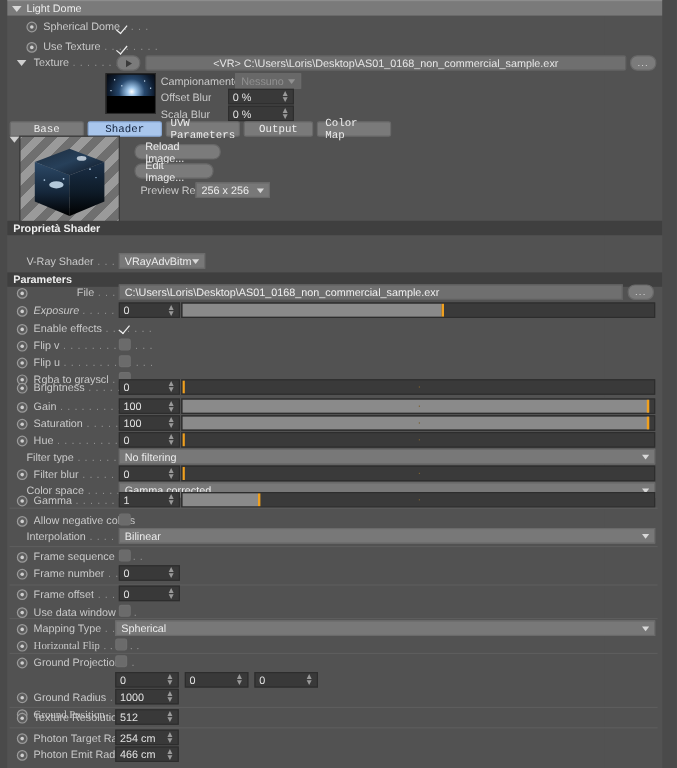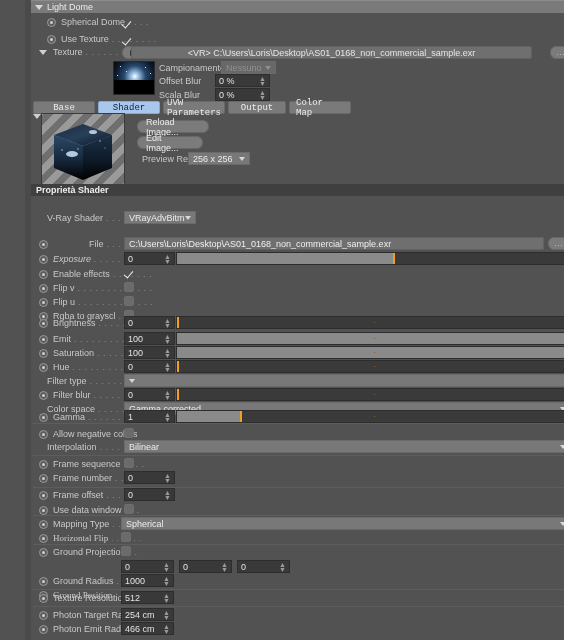--- a/index.html
+++ b/index.html
@@ -4,21 +4,21 @@
 <style>
   html,body{margin:0;padding:0;}
   body{
     width:564px;height:640px;overflow:hidden;
     background:#525252;
     font-family:"Liberation Sans", sans-serif;
     font-size:9px;
     color:#d6d6d6;
     -webkit-font-smoothing:antialiased;
   }
-  .app{position:relative;width:504px;height:640px;background:#525252;margin-left:25px;}
+  .app{position:relative;width:504px;height:640px;background:#525252;}
 
   
   .group-header{
     position:absolute;left:6px;top:0;width:546px;height:13px;
     background:#7a7a7a;border-top:1px solid #8d8d8d;
     display:flex;align-items:center;padding-left:4px;box-sizing:border-box;
   }
   .group-header .tri{width:0;height:0;border-left:4px solid transparent;border-right:4px solid transparent;border-top:5px solid #d8d8d8;margin-right:4px;}
   .group-header .ttl{font-size:9px;color:#ececec;}
 
@@ -176,21 +176,21 @@
   </div>
 
   <div class="row" style="top:45px;left:14px;">
     <span style="width:0;height:0;border-left:4px solid transparent;border-right:4px solid transparent;border-top:5px solid #cfcfcf;"></span>
     <span class="lbl" style="margin-left:6px;">Texture</span>
     <span class="lbl dots" style="margin-left:3px;">. . . . . . . . . . . .</span>
   </div>
   <div class="arrowbtn" style="position:absolute;left:97px;top:46px;">
     <span class="a"></span>
   </div>
-  <div class="pathfield" style="position:absolute;left:106px;top:46px;width:401px;">&lt;VR&gt; C:\Users\Loris\Desktop\AS01_0168_non_commercial_sample.exr</div>
+  <div class="pathfield" style="position:absolute;left:121px;top:46px;width:401px;">&lt;VR&gt; C:\Users\Loris\Desktop\AS01_0168_non_commercial_sample.exr</div>
   <div class="dotsbtn" style="position:absolute;left:525px;top:46px;">...</div>
 
   <div class="smallprev">
     <div class="sky"></div>
     <div class="gnd"></div>
     <span class="star" style="left:6px;top:4px;"></span>
     <span class="star" style="left:12px;top:9px;"></span>
     <span class="star" style="left:31px;top:5px;"></span>
     <span class="star" style="left:36px;top:11px;"></span>
     <span class="star" style="left:3px;top:13px;"></span>
@@ -279,20 +279,21 @@
   <div class="secbar" style="top:184px;">Proprietà Shader</div>
   <div class="row" style="top:211px;left:22px;">
     <span class="lbl">V-Ray Shader</span>
     <span class="lbl dots" style="margin-left:3px;">. . . . . .</span>
   </div>
   <div class="combo combo-sm" style="position:absolute;left:99px;top:211px;width:72px;">
     <span class="cv">VRayAdvBitmap</span>
     <span class="ca"></span>
   </div>
 
+  <div class="secbar" style="top:227px;">Parameters</div>
 
   <div class="row" style="top:237px;left:14px;">
     <span class="rb"></span>
     <span class="lbl" style="margin-left:5px;padding-left:36px;">File</span>
     <span class="lbl dots" style="margin-left:3px;">. . . . . . . . . . . . . .</span>
   </div>
   <div class="filefield" style="position:absolute;left:99px;top:237px;width:420px;">C:\Users\Loris\Desktop\AS01_0168_non_commercial_sample.exr</div>
   <div class="dotsbtn" style="position:absolute;left:523px;top:237px;">...</div>
 
   <div class="row" style="top:252px;left:14px;font-style:italic;">
@@ -361,21 +362,21 @@
       </span>
   </div>
   <div class="track" style="position:absolute;left:151px;top:316px;width:395px;">
     <div class="fill" style="width:0%"></div>
     <div class="mid" style="left:50%"></div>
     <div class="hand" style="left:0%"></div>
   </div>
 
   <div class="row" style="top:332px;left:14px;">
     <span class="rb"></span>
-    <span class="lbl" style="margin-left:5px;">Emit</span>
+    <span class="lbl" style="margin-left:5px;">Gain</span>
     <span class="lbl dots" style="margin-left:3px;">. . . . . . . . . . . . . .</span>
   </div>
   <div class="num" style="position:absolute;left:99px;top:332px;width:51px;">
     <span>100</span>
     <span class="sp">
         <i>▲</i>
         <i>▼</i>
       </span>
   </div>
   <div class="track" style="position:absolute;left:151px;top:332px;width:395px;">
@@ -418,20 +419,21 @@
     <div class="fill" style="width:0%"></div>
     <div class="mid" style="left:50%"></div>
     <div class="hand" style="left:0%"></div>
   </div>
 
   <div class="row" style="top:374px;left:22px;">
     <span class="lbl">Filter type</span>
     <span class="lbl dots" style="margin-left:3px;">. . . . . . . . .</span>
   </div>
   <div class="combo" style="position:absolute;left:99px;top:374px;width:447px;">
+    <span class="cv">No filtering</span>
     <span class="ca"></span>
   </div>
 
   <div class="row" style="top:388px;left:14px;">
     <span class="rb"></span>
     <span class="lbl" style="margin-left:5px;">Filter blur</span>
     <span class="lbl dots" style="margin-left:3px;">. . . . . . . . . .</span>
   </div>
   <div class="num" style="position:absolute;left:99px;top:388px;width:51px;">
     <span>0</span>

